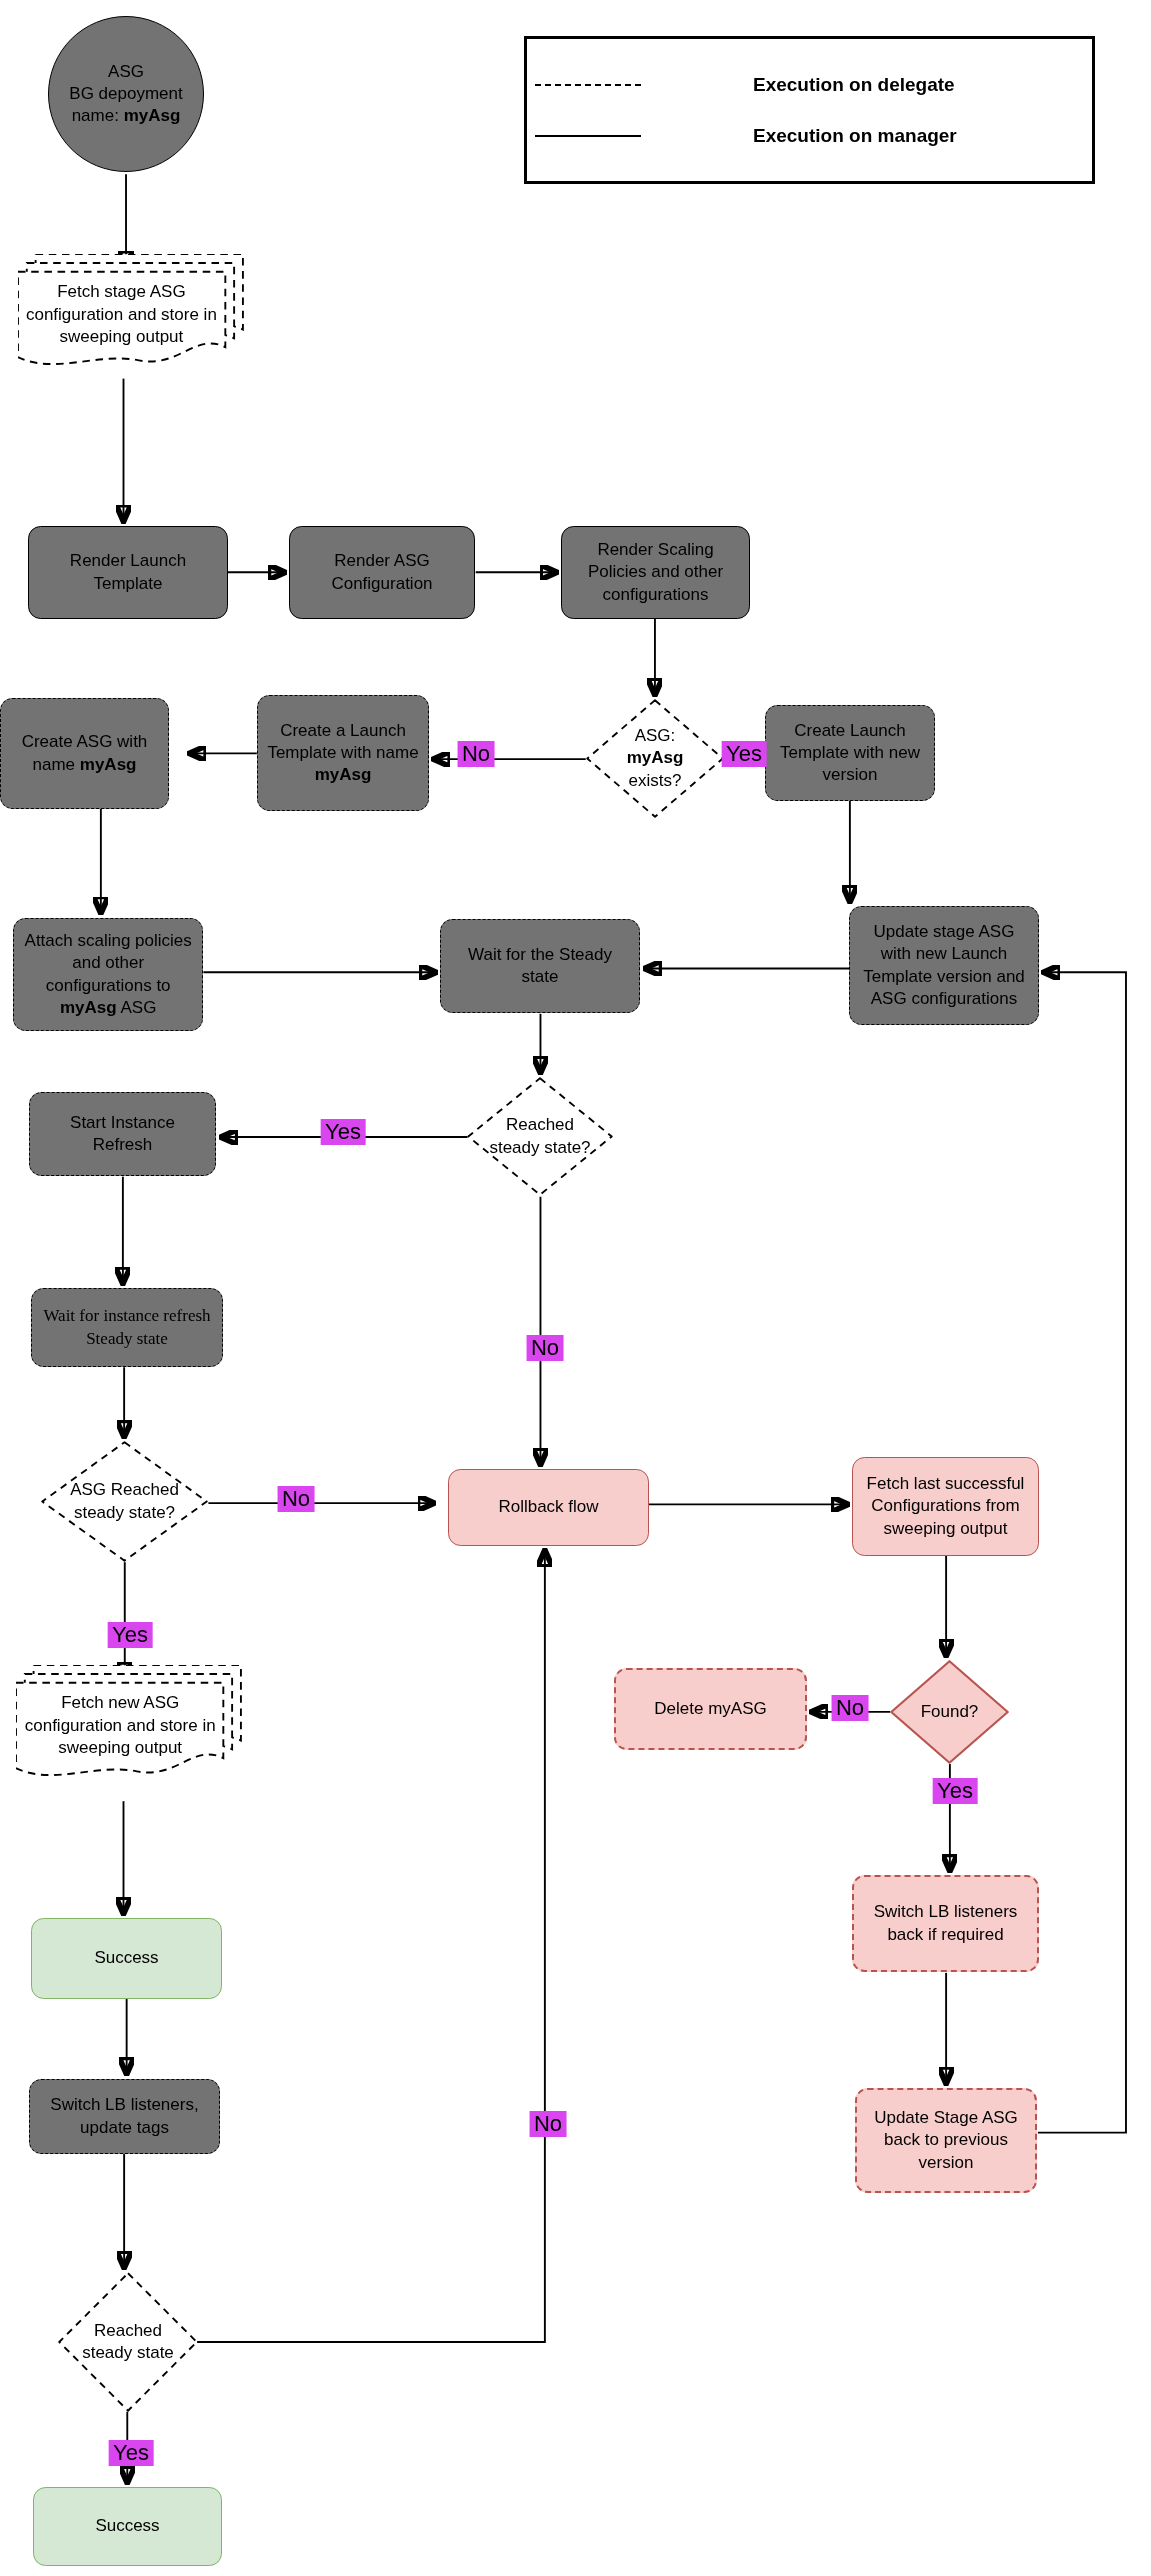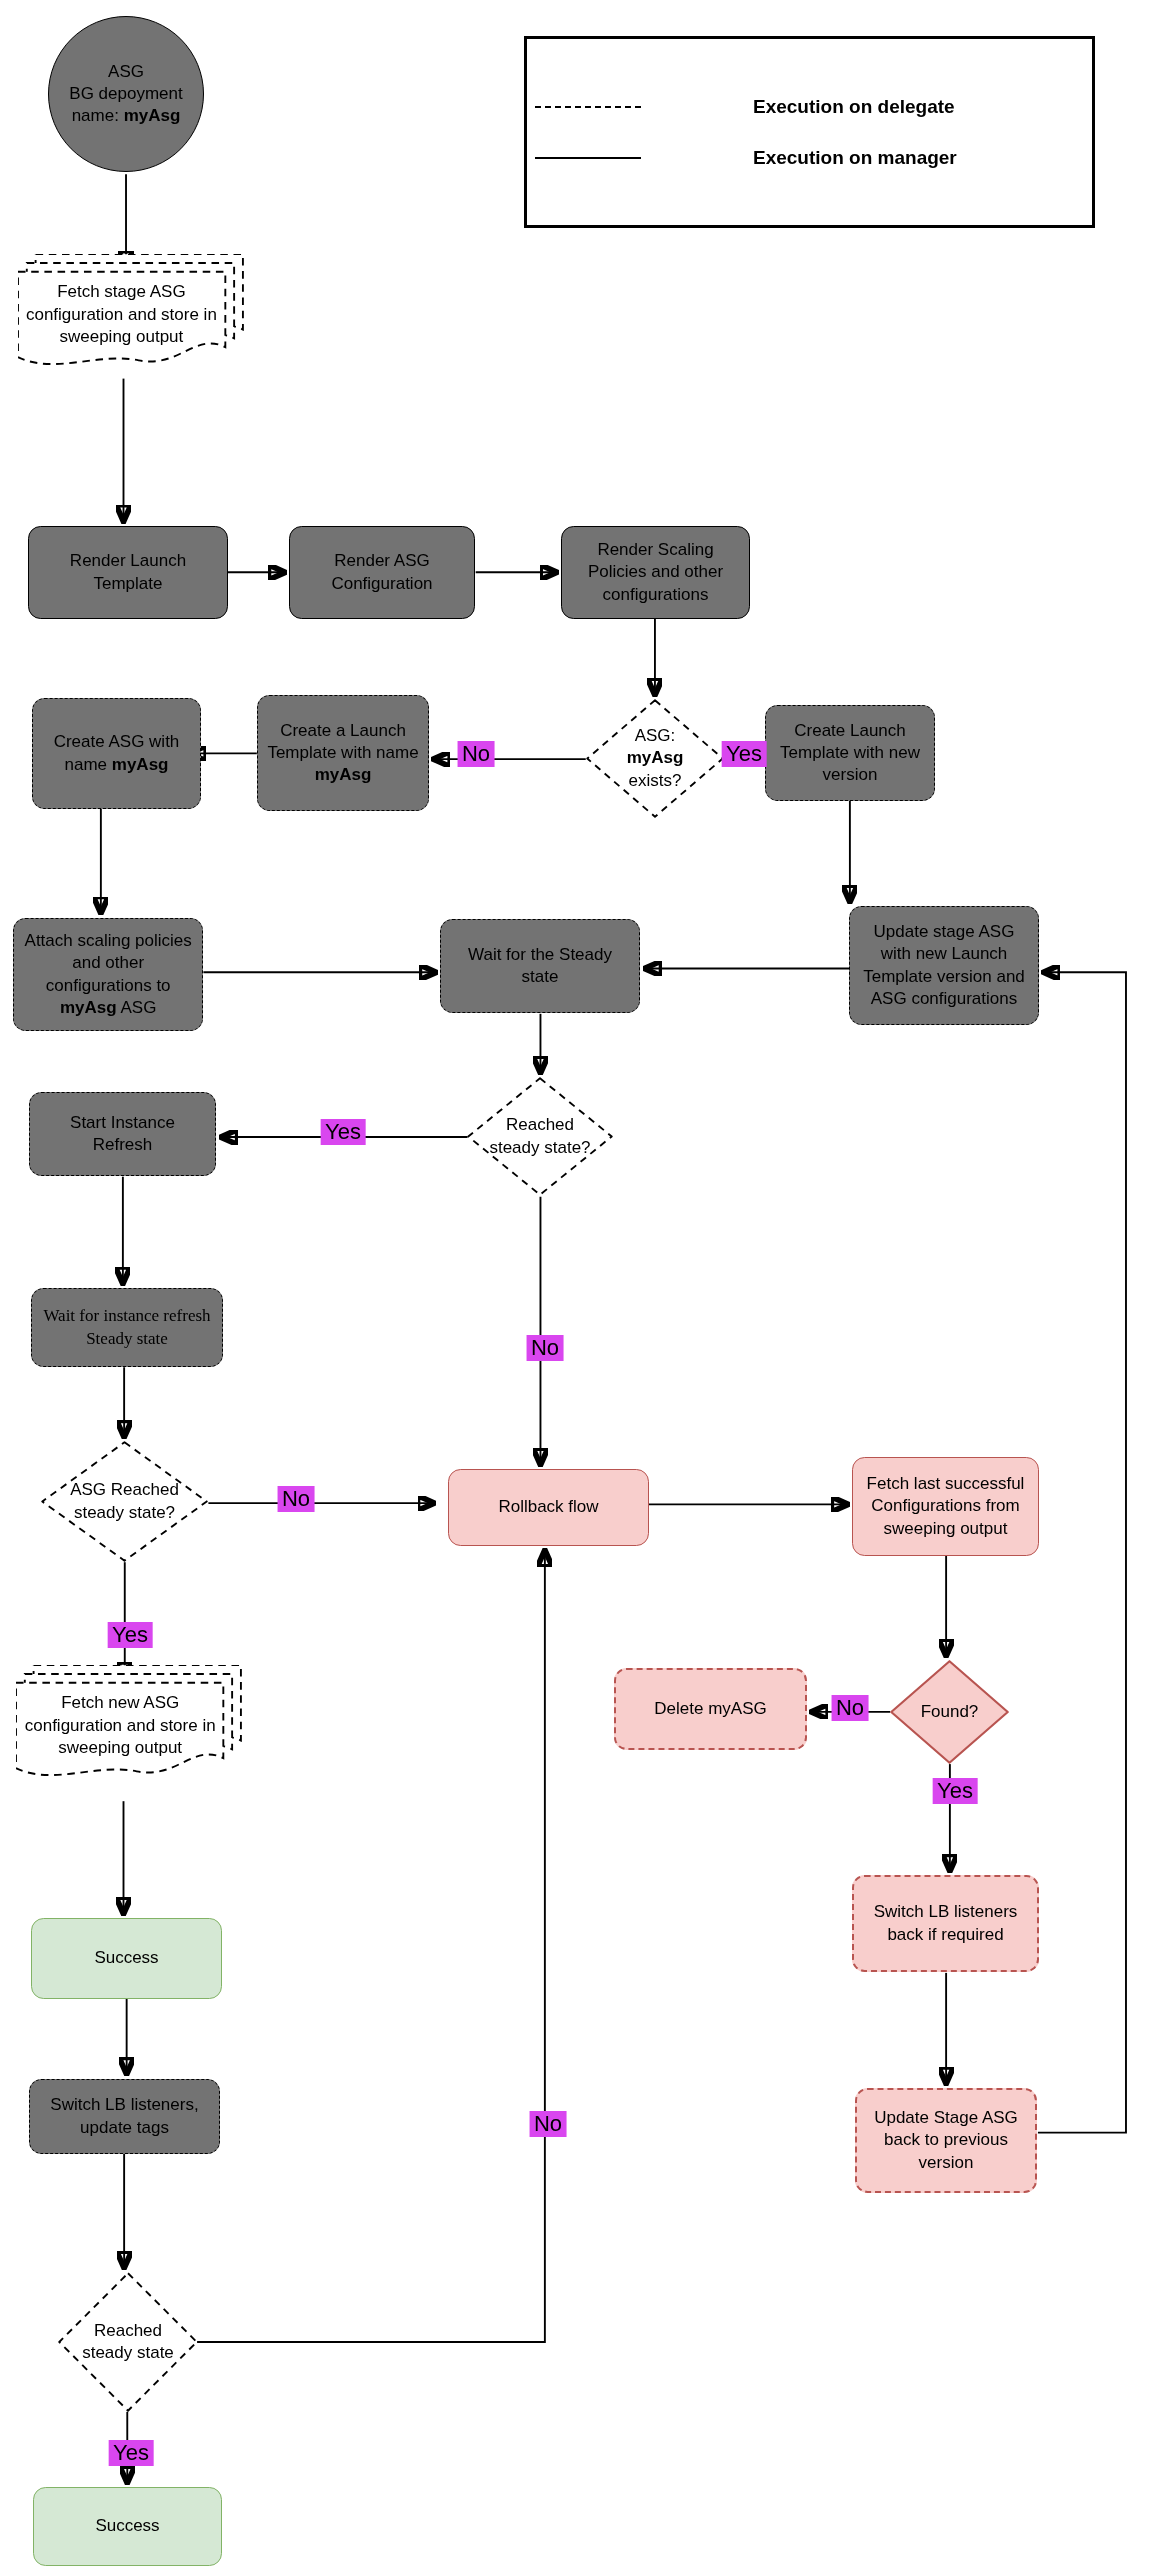--- a/index.html
+++ b/index.html
@@ -80,21 +80,21 @@
     <path d="M313 3724 H866 V2466" marker-end="url(#arr)"></path>
     <path d="M202 3835 V3947" marker-end="url(#arr)"></path>
   </svg>
 
   <div class="node circle" style="left:48px;top:16.4px;width:156px;height:156px;">
     <span>ASG</span>
     <span>BG depoyment</span>
     <span><span>name: </span><span class="b">myAsg</span></span>
   </div>
 
-  <div class="legend" style="left:524px;top:36px;width:571px;height:192px;padding-left:8px;">
+  <div class="legend" style="left:524px;top:36px;width:571px;height:148px;padding-left:8px;">
     <div class="legend-row">
       <span class="legend-sample dashed"></span>
       <span class="legend-text">Execution on delegate</span>
     </div>
     <div class="legend-row">
       <span class="legend-sample solid"></span>
       <span class="legend-text">Execution on manager</span>
     </div>
   </div>
 
@@ -120,21 +120,21 @@
       <span class="b">myAsg</span><span> exists?</span></span>
     </div>
   </div>
 
   <div class="node dashed-black rounded" style="left:765px;top:705px;width:170px;height:96px;">Create Launch Template with new version</div>
 
   <div class="node dashed-black rounded" style="left:257px;top:695px;width:172px;height:116px;">
     <span><span>Create a Launch Template with name </span><span class="b">myAsg</span></span>
   </div>
 
-  <div class="node dashed-black rounded" style="left:32px;top:698px;width:169px;height:111px;">
+  <div class="node dashed-black rounded" style="left:0;top:698px;width:169px;height:111px;">
     <span><span>Create ASG with name </span><span class="b">myAsg</span></span>
   </div>
 
   <div class="node dashed-black rounded" style="left:13.2px;top:918px;width:190px;height:113px;">
     <span><span>Attach scaling policies and other configurations to </span><span class="b">myAsg</span><span> ASG</span></span>
   </div>
   <div class="node dashed-black rounded" style="left:440px;top:919px;width:200px;height:94px;">Wait for the Steady state</div>
   <div class="node dashed-black rounded" style="left:849px;top:906px;width:190px;height:119px;">Update stage ASG with new Launch Template version and ASG configurations</div>
 
   <div class="diamond" style="left:467px;top:1077px;width:146px;height:119px;">

